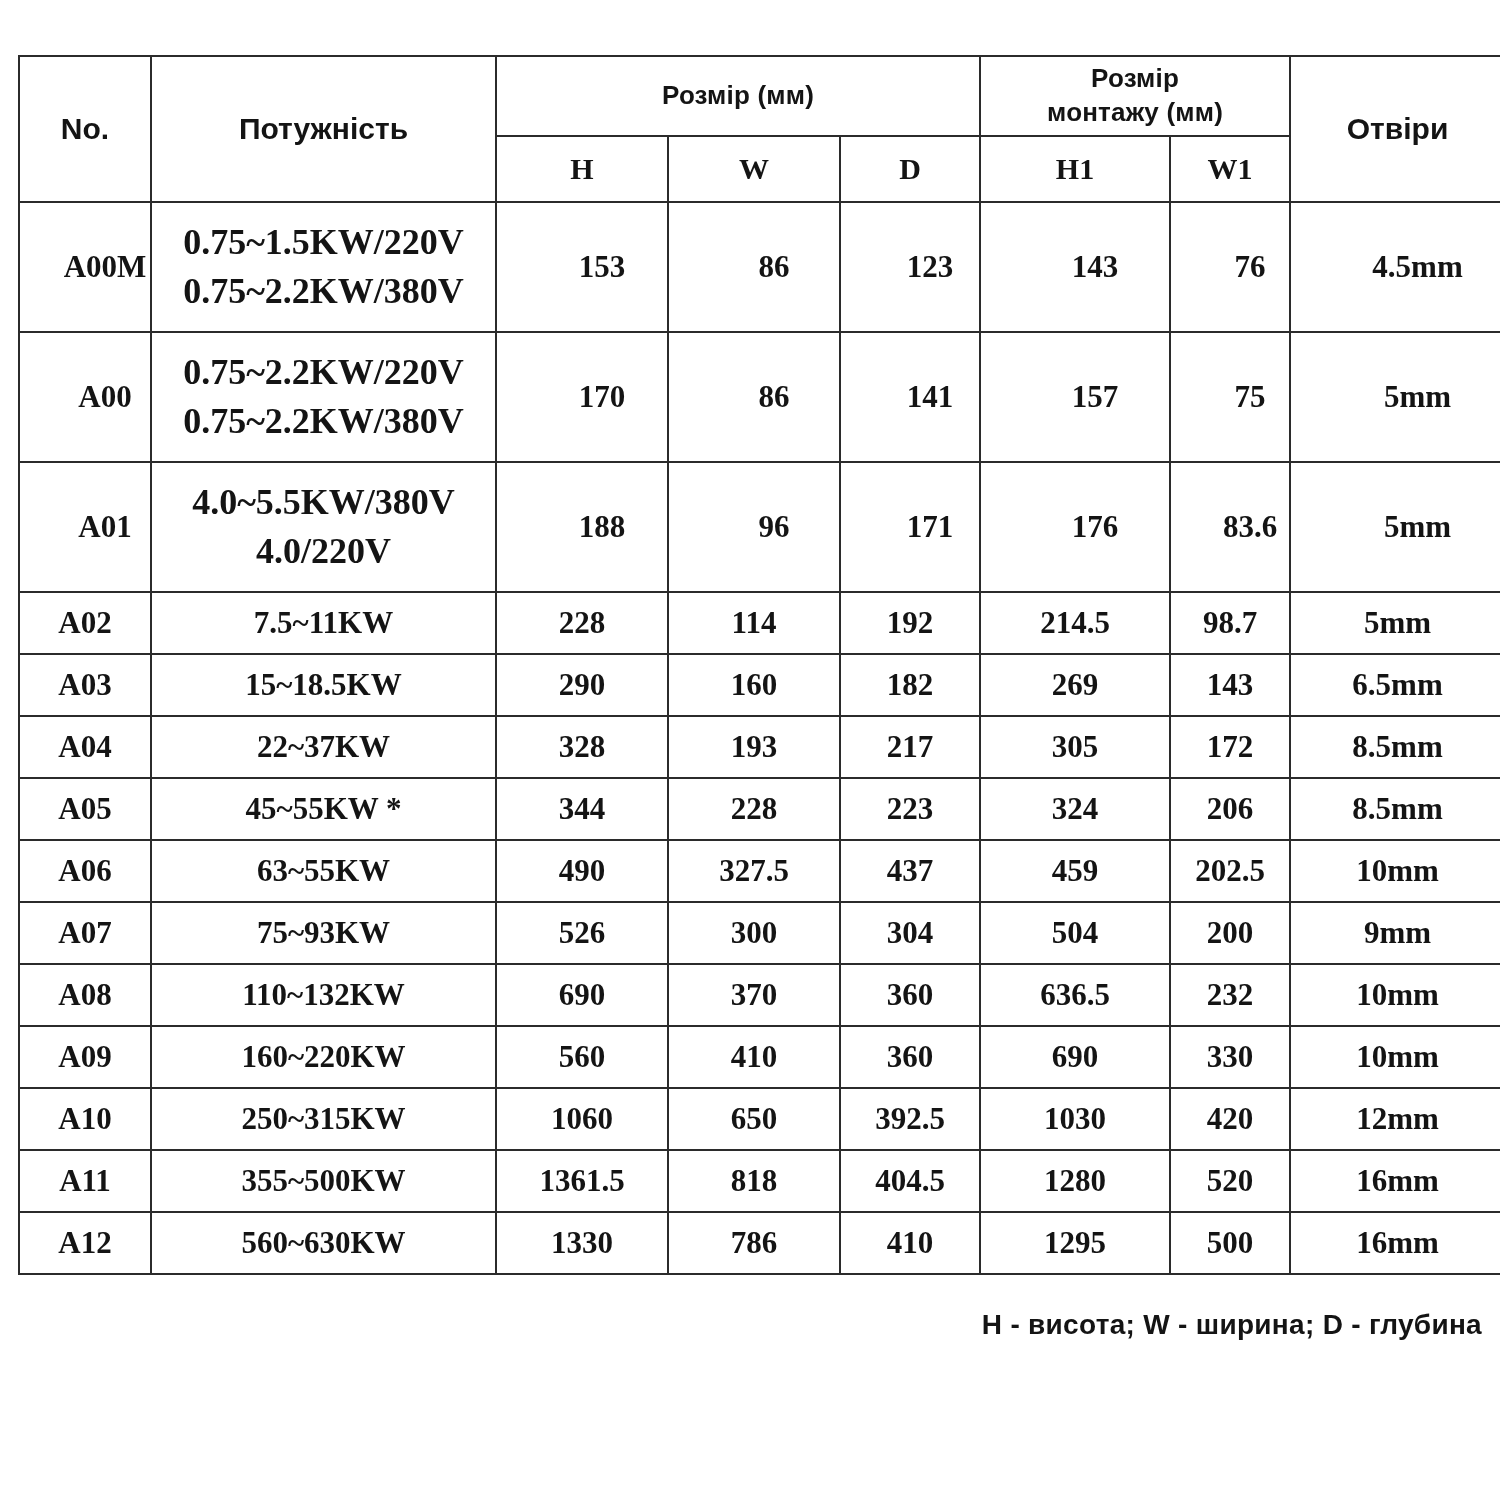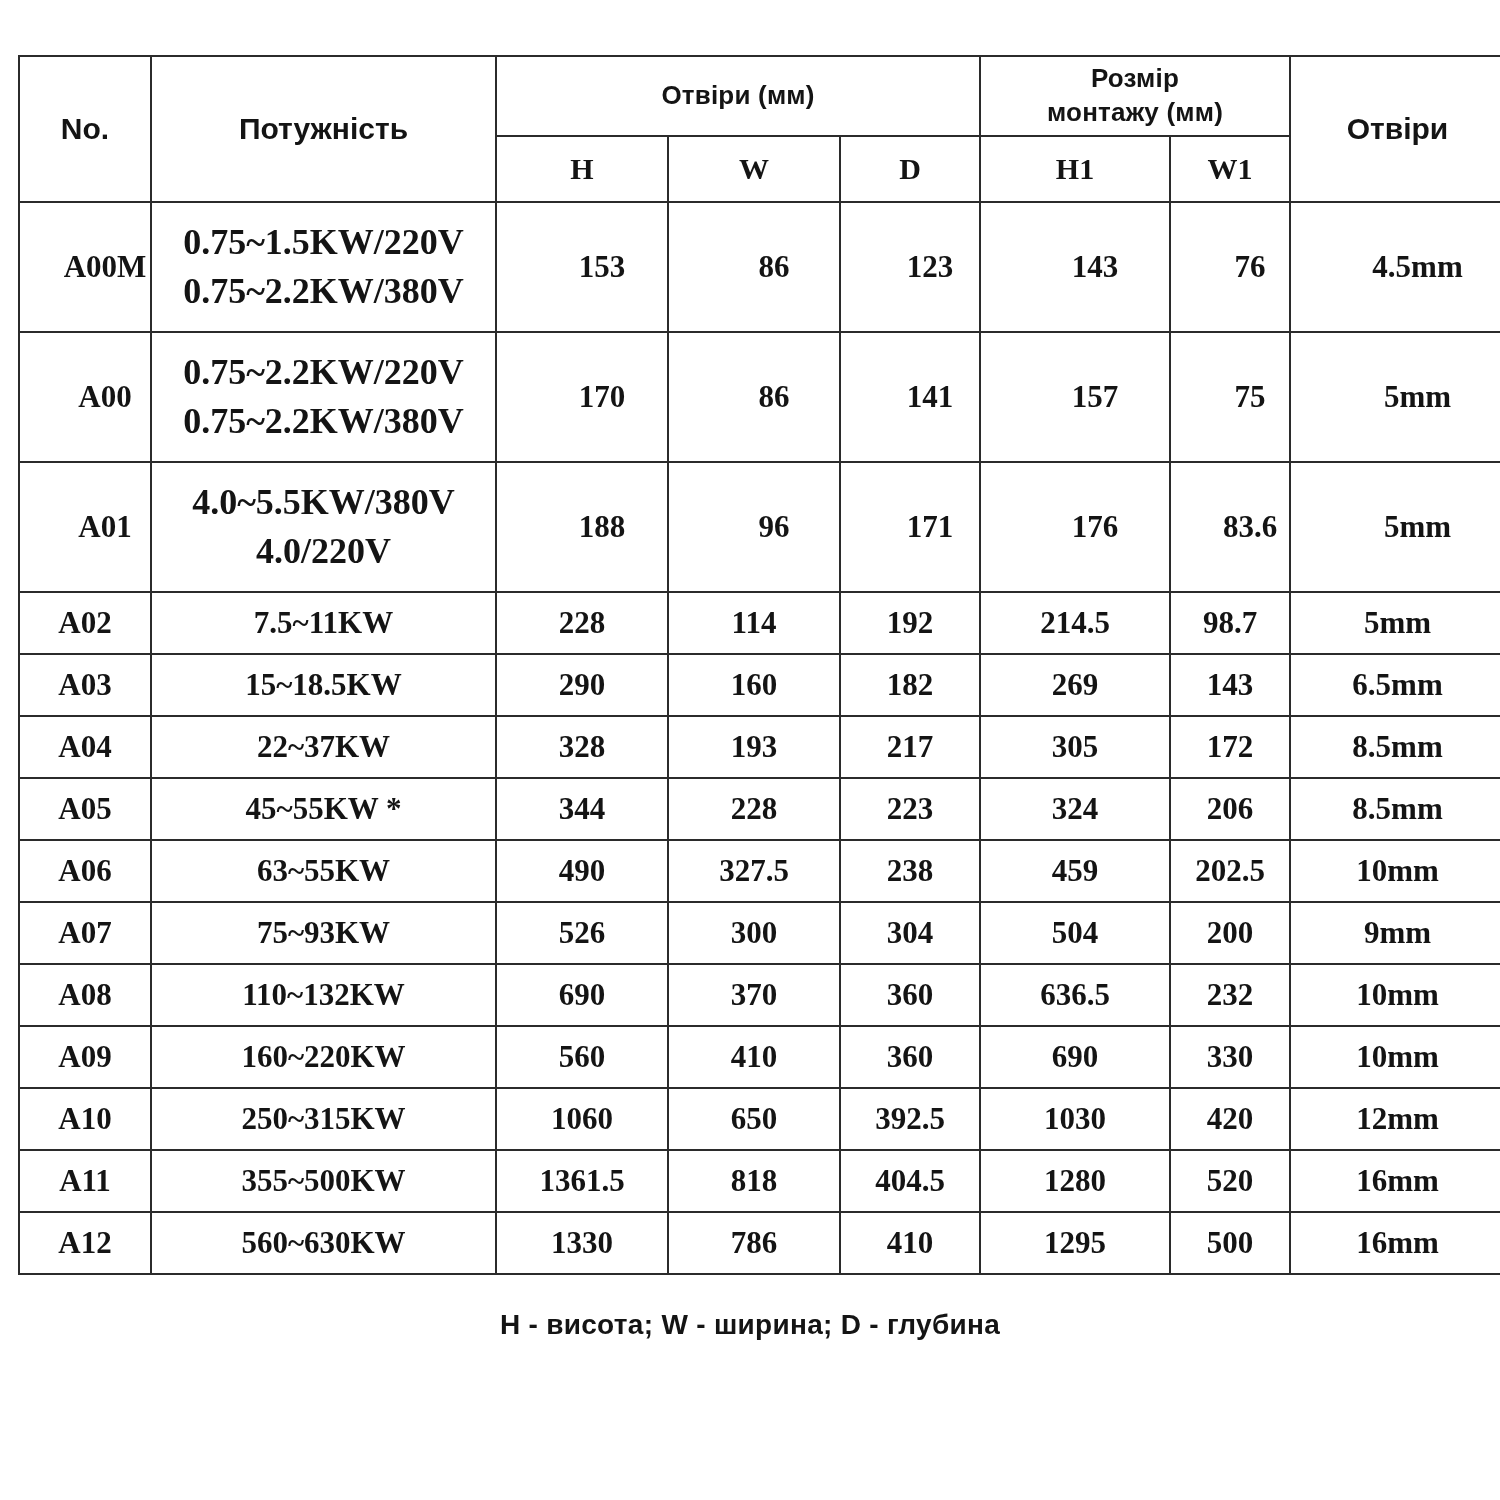--- a/index.html
+++ b/index.html
@@ -86,21 +86,21 @@
     font-size: 36px;
     line-height: 1.35;
     white-space: normal;
     padding: 6px 4px;
   }
   tr.tall td { height: 116px; padding-left: 40px; }
   .pow-line { display: block; }
   .footnote {
     margin: 0;
     padding-top: 34px;
-    text-align: center;
+    text-align: right;
     font-family: "Liberation Sans", sans-serif;
     font-size: 28px;
     font-weight: bold;
     color: #141414;
     letter-spacing: 0.3px;
   }
 </style>
 </head>
 <body>
 
@@ -114,21 +114,21 @@
         <col class="c-w">
       <col class="c-d">
         <col class="c-h1">
         <col class="c-w1">
         <col class="c-hole">
     </colgroup>
     <thead>
       <tr>
         <th class="hdr-tall sans" rowspan="2">No.</th>
         <th class="hdr-tall sans" rowspan="2">Потужність</th>
-        <th class="hdr-group two-line" colspan="3">Отвіри (мм)</th>
+        <th class="hdr-group two-line" colspan="3">Розмір (мм)</th>
         <th class="hdr-group two-line" colspan="2">
           <span>Розмір</span><br>
           <span>монтажу (мм)</span>
         </th>
         <th class="hdr-tall sans" rowspan="2">Отвіри</th>
       </tr>
       <tr>
         <th class="hdr-sub">H</th>
         <th class="hdr-sub">W</th>
         <th class="hdr-sub">D</th>
@@ -224,21 +224,21 @@
           <td class="cell ">206</td>
           <td class="cell ">8.5mm</td>
         </tr>
         <tr>
           <td class="cell no">A06</td>
           <td class="cell ">
             <span class="pow-line">63~55KW</span>
           </td>
           <td class="cell ">490</td>
           <td class="cell ">327.5</td>
-          <td class="cell ">238</td>
+          <td class="cell ">437</td>
           <td class="cell ">459</td>
           <td class="cell ">202.5</td>
           <td class="cell ">10mm</td>
         </tr>
         <tr>
           <td class="cell no">A07</td>
           <td class="cell ">
             <span class="pow-line">75~93KW</span>
           </td>
           <td class="cell ">526</td>

